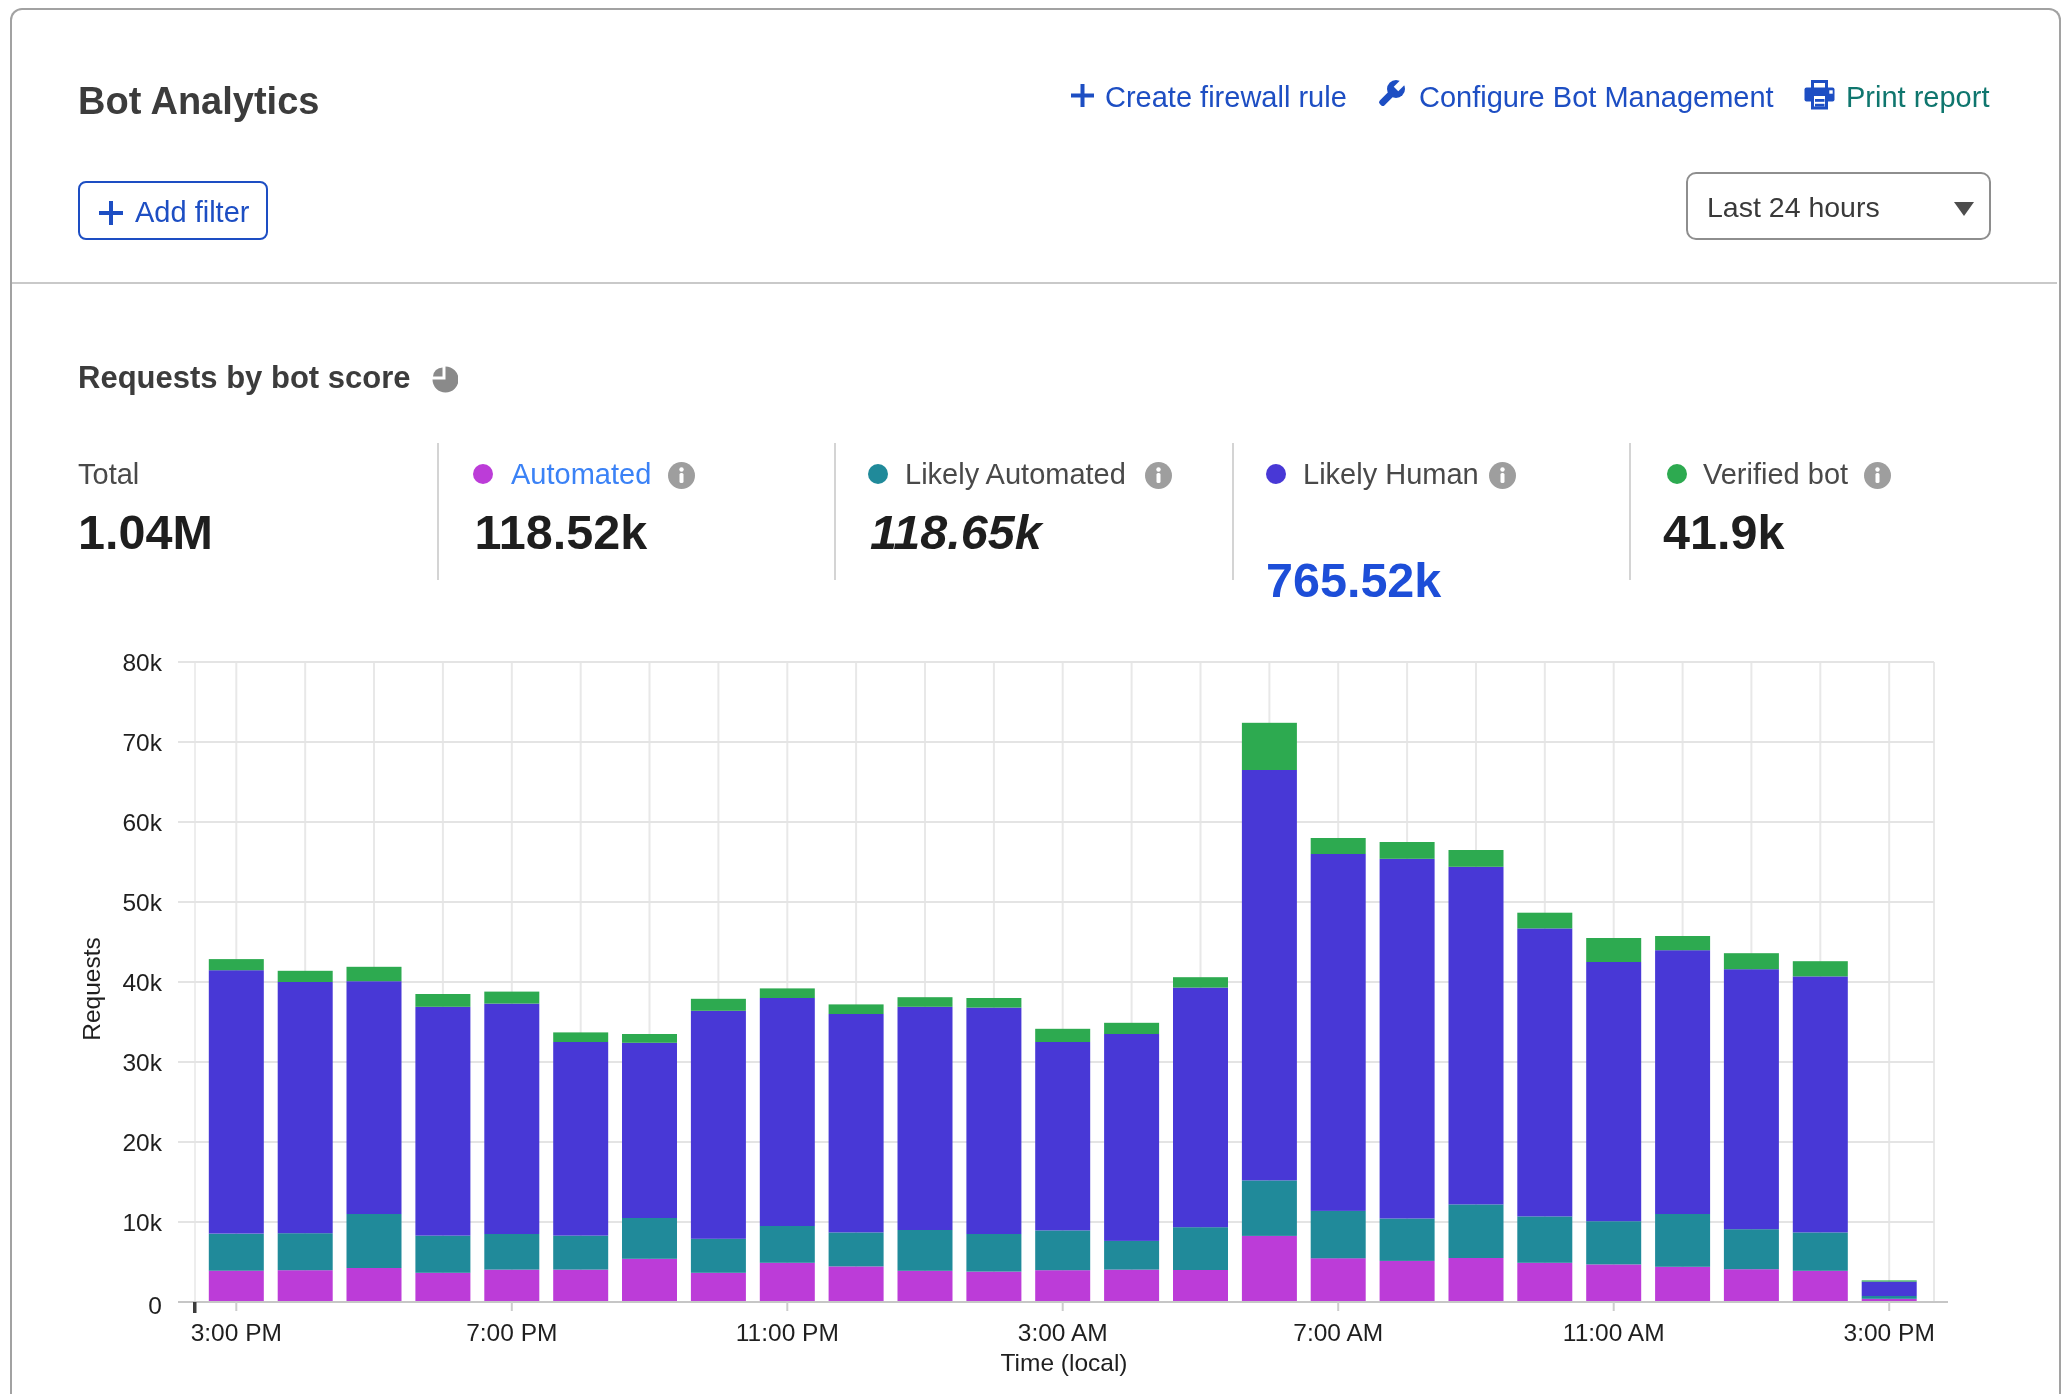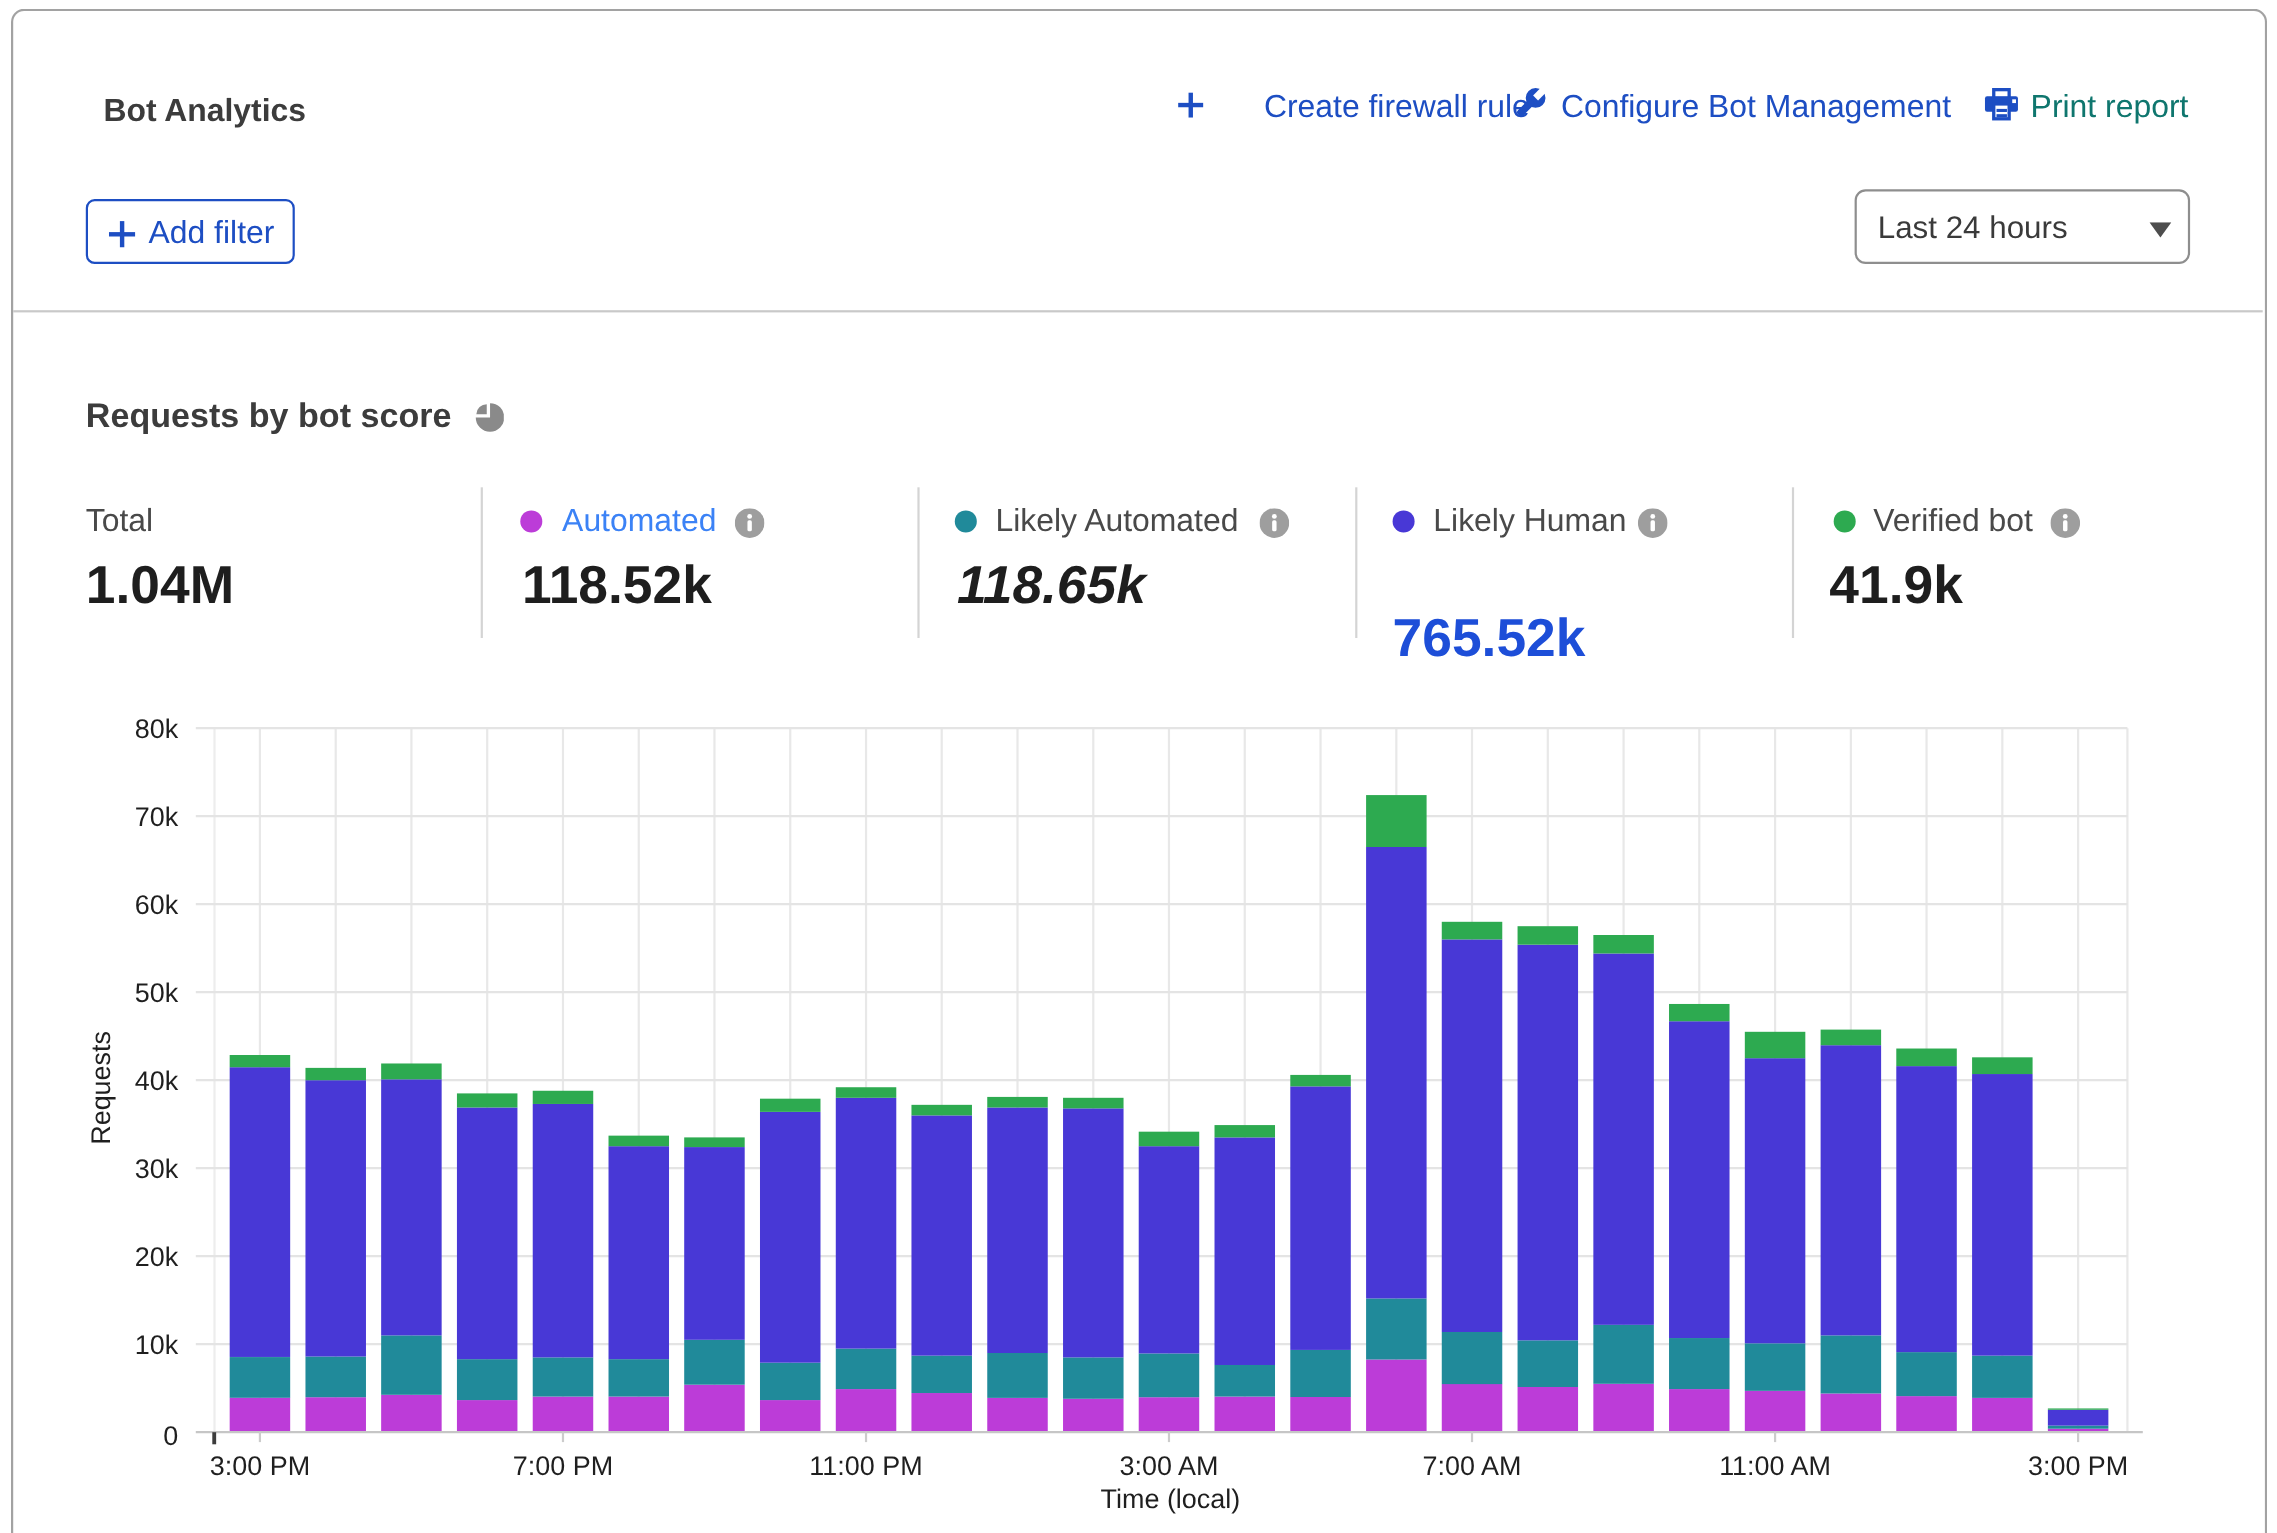--- a/index.html
+++ b/index.html
@@ -2,26 +2,26 @@
 <html><head><meta charset="utf-8">
 <style>
   html,body{margin:0;padding:0;}
   body{width:2070px;height:1394px;background:#ffffff;font-family:"Liberation Sans",sans-serif;position:relative;overflow:hidden;}
   .abs{position:absolute;white-space:nowrap;}
 </style></head>
 <body>
 <div class="abs" style="left:10px;top:8px;width:2047px;height:1386px;border:2px solid #a2a2a2;border-bottom:none;border-radius:12px 12px 0 0;"></div>
 <div class="abs" style="left:12px;top:282px;width:2045px;height:2px;background:#c9c9c9;"></div>
 
-<div class="abs" style="left:94px;top:82px;font-size:29px;font-weight:700;color:#3c3c3c;line-height:38px;">Bot Analytics</div>
+<div class="abs" style="left:78px;top:82px;font-size:38px;font-weight:700;color:#3c3c3c;line-height:38px;">Bot Analytics</div>
 <svg style="position:absolute;left:1070.5px;top:84.0px;" width="23" height="23">
     <rect x="0" y="9.5" width="23" height="4" fill="#1d4ec3"></rect>
     <rect x="9.5" y="0" width="4" height="23" fill="#1d4ec3"></rect>
   </svg>
-<div class="abs" style="left:1105px;top:83px;font-size:29px;color:#1d4ec3;line-height:29px;margin-left:44px;">Create firewall rule</div>
+<div class="abs" style="left:1105px;top:83px;font-size:29px;color:#1d4ec3;line-height:29px;">Create firewall rule</div>
 <svg style="position:absolute;left:1377px;top:77px;" width="34" height="34" viewBox="0 0 34 34">
     <g transform="translate(19,12) rotate(45)">
       <circle cx="0" cy="0" r="9" fill="#1d4ec3"></circle>
       <rect x="-3.2" y="-12" width="6.4" height="12" fill="#ffffff"></rect>
       <rect x="-3.4" y="4" width="6.8" height="18" rx="2.5" fill="#1d4ec3"></rect>
     </g>
   </svg>
 <div class="abs" style="left:1419px;top:83px;font-size:29px;color:#1d4ec3;line-height:29px;">Configure Bot Management</div>
 <svg style="position:absolute;left:1804px;top:80px;" width="31" height="30" viewBox="0 0 31 30">
     <rect x="8.5" y="1.5" width="14" height="8" fill="none" stroke="#1d4ec3" stroke-width="3"></rect>

